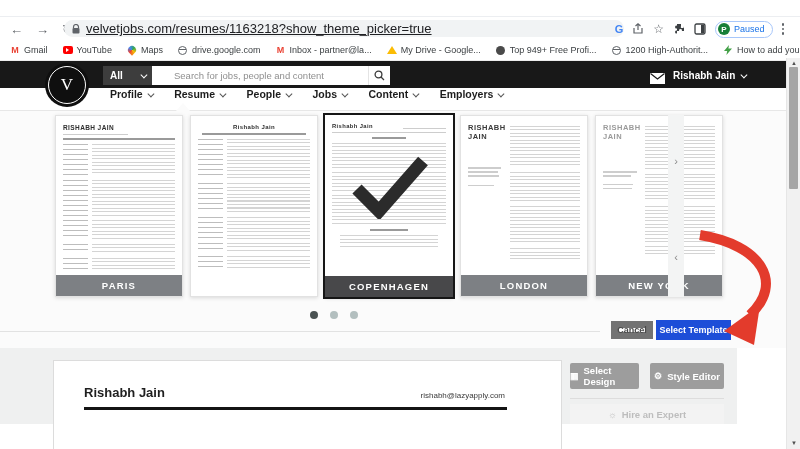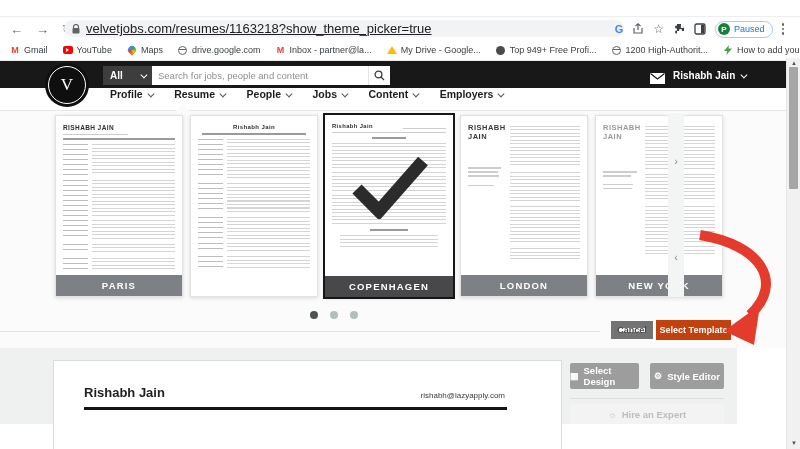--- a/index.html
+++ b/index.html
@@ -38,21 +38,21 @@
   #sbar .sb-up { top:0; } #sbar .sb-dn { bottom:1px; }
   #sbar .sb-th { position:absolute; left:2px; right:2px; top:9px; height:122px; background:#a6a6a6; border-radius:1px; cursor:pointer; }
 
   
   #vj-top { position:absolute; left:0; top:61px; width:786px; height:27px; background:#181818; }
   #vj-nav { position:absolute; left:0; top:88px; width:786px; height:23px; background:#fff; border-bottom:1px solid #e7e7e7; }
   #logo { position:absolute; left:45px; top:63px; width:44px; height:44px; background:#0f0f0f; border-radius:50%; z-index:5; display:flex; align-items:center; justify-content:center; }
   #logo::before { content:""; position:absolute; inset:3px; border:1px solid #fff; border-radius:50%; }
   #logo span { color:#fff; font-size:17px; font-family:"Liberation Serif", serif; }
   #all-dd { position:absolute; left:103px; top:66px; width:49px; height:19px; background:#3d3d3d; color:#fff; font-size:10px; font-weight:bold; display:flex; align-items:center; justify-content:space-between; padding:0 7px; cursor:pointer; }
-  #search-box { position:absolute; left:152px; top:66px; width:216px; height:19px; background:#fff; display:flex; align-items:center; padding:0 6px; }
+  #search-box { position:absolute; left:152px; top:66px; width:216px; height:19px; background:#fff; display:flex; align-items:center; padding:0 22px; }
   #search-box input { border:0; outline:0; width:100%; font-size:9.5px; color:#333; font-family:"Liberation Sans", sans-serif; }
   #search-box input::placeholder { color:#8f8f8f; }
   #search-btn { position:absolute; left:368px; top:66px; width:22px; height:19px; background:#fff; border-left:1px solid #e4e4e4; display:flex; align-items:center; justify-content:center; cursor:pointer; }
   #mail-ic { position:absolute; left:650px; top:70px; cursor:pointer; }
   #user-menu { position:absolute; left:673px; top:70px; color:#fff; font-size:10px; font-weight:bold; display:flex; align-items:center; gap:6px; cursor:pointer; }
   .chev { display:inline-block; width:4.5px; height:4.5px; border-right:1.5px solid currentColor; border-bottom:1.5px solid currentColor; transform:rotate(45deg) translateY(-1px); }
   #nav-items { position:absolute; left:110px; top:88px; height:23px; display:flex; align-items:flex-start; gap:22px; }
   .nav-it { font-size:10.5px; font-weight:bold; color:#1c1c1c; display:flex; align-items:center; gap:5px; cursor:pointer; white-space:nowrap; }
   .nav-it .chev { border-color:#555; }
   #notch { position:absolute; left:176px; top:103px; width:0; height:0; border-left:7px solid transparent; border-right:7px solid transparent; border-bottom:8px solid #fbfbfb; z-index:4; }
@@ -80,21 +80,21 @@
   .bigname.lite { color:#9a9a9a; }
   #check { position:absolute; left:24px; top:40px; pointer-events:none; }
   #car-strip { position:absolute; left:668px; top:4px; width:16px; height:182px; background:#f3f4f4; }
   .car-ar { position:absolute; left:0; width:16px; text-align:center; color:#8a8a8a; font-size:11px; cursor:pointer; }
   #dots { position:absolute; left:270px; top:194px; width:128px; text-align:center; }
   #dots i { display:inline-block; width:8px; height:8px; border-radius:50%; margin:0 4px; cursor:pointer; }
   #dots i.on { background:#4a5252; }
   #dots i.off { background:#b3bfbf; }
   #foot-line { position:absolute; left:0; top:220px; width:600px; border-top:1px solid #e2e2e2; }
   #btn-cancel { position:absolute; left:611px; top:210px; width:42px; height:18px; background:#fff; border:7px solid #737373; color:#4a4a4a; font-size:9px; font-weight:bold; display:flex; align-items:center; justify-content:center; cursor:pointer; }
-  #btn-select { position:absolute; left:656px; top:209px; width:75px; height:20px; background:#c2410c; color:#fff; font-size:9px; font-weight:bold; display:flex; align-items:center; justify-content:center; cursor:pointer; }
+  #btn-select { position:absolute; left:656px; top:209px; width:75px; height:20px; background:#1d4ed8; color:#fff; font-size:9px; font-weight:bold; display:flex; align-items:center; justify-content:center; cursor:pointer; }
 
   
   #editor-band { position:absolute; left:0; top:348px; width:737px; height:76px; background:#eff0f0; }
   #resume-page { position:absolute; left:53px; top:360px; width:509px; height:89px; background:#fff; border:1px solid #dcdcdc; border-bottom:none; }
   #rp-name { position:absolute; left:30px; top:24px; font-size:13px; font-weight:bold; color:#1f1f1f; }
   #rp-email { position:absolute; right:56px; top:30px; font-size:8px; color:#3a3a3a; }
   #rp-rule { position:absolute; left:30px; top:46px; width:423px; height:2.5px; background:#141414; }
   .gbtn { position:absolute; background:#9d9d9d; color:#fff; font-size:9.5px; font-weight:bold; border-radius:2px; display:flex; align-items:center; justify-content:center; gap:5px; cursor:pointer; }
   #btn-design { left:570px; top:363px; width:69px; height:26px; }
   #btn-style { left:650px; top:363px; width:74px; height:26px; }

